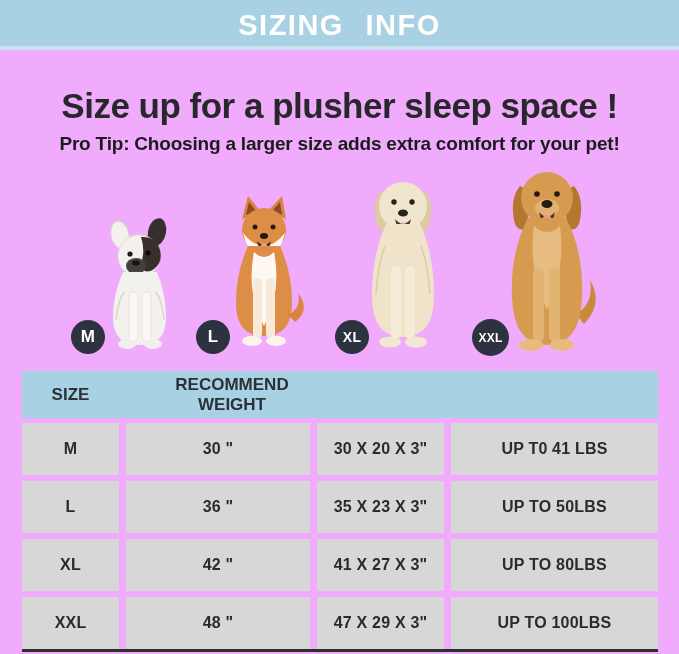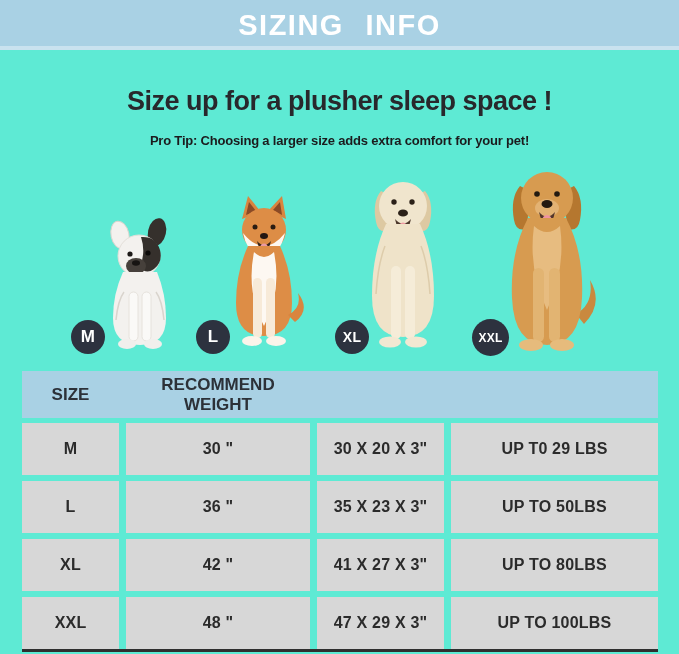--- a/index.html
+++ b/index.html
@@ -4,21 +4,21 @@
 <style>
   * { margin: 0; padding: 0; box-sizing: border-box; }
   html, body { background: #ffffff; }
   body { font-family: "Liberation Sans", sans-serif; }
 
   .page {
     position: relative;
     width: 679px;
     height: 654px;
     margin: 0 auto;
-    background: #5eead4;
+    background: #f0abfc;
     overflow: hidden;
   }
 
   
   .header-bar {
     position: absolute;
     top: 0; left: 0;
     width: 100%;
     height: 50px;
     background: #a9d1e4;
@@ -34,31 +34,31 @@
     letter-spacing: 1.5px;
     word-spacing: 12px;
   }
 
   
   .hero-title {
     position: absolute;
     top: 86px; left: 0;
     width: 100%;
     text-align: center;
-    font-size: 27px;
+    font-size: 35px;
     font-weight: bold;
     color: #28282c;
     letter-spacing: -0.5px;
   }
   .hero-subtitle {
     position: absolute;
     top: 133px; left: 0;
     width: 100%;
     text-align: center;
-    font-size: 13px;
+    font-size: 19px;
     font-weight: bold;
     color: #1b1b1d;
     letter-spacing: -0.2px;
   }
 
   
   .dogs-area {
     position: absolute;
     top: 160px; left: 0;
     width: 100%;
@@ -91,21 +91,21 @@
   
   .size-table {
     position: absolute;
     top: 371px;
     left: 22px;
     width: 636px;
   }
   .thead {
     display: grid;
     grid-template-columns: 97px 184px 127px 1fr;
-    column-gap: 7px;
+    column-gap: 21px;
     height: 47px;
     background: #a9d1e4;
     align-items: center;
   }
   .thead .th {
     text-align: center;
     font-size: 17px;
     font-weight: bold;
     color: #2c3138;
     letter-spacing: 0px;
@@ -241,21 +241,21 @@
   <div class="size-table">
     <div class="thead">
       <div class="th">SIZE</div>
       <div class="th">RECOMMEND WEIGHT</div>
     </div>
     <div class="tbody">
       <div class="trow">
         <div class="td">M</div>
         <div class="td">30 "</div>
         <div class="td">30 X 20 X 3"</div>
-        <div class="td">UP T0 29 LBS</div>
+        <div class="td">UP T0 41 LBS</div>
       </div>
       <div class="trow">
         <div class="td">L</div>
         <div class="td">36 "</div>
         <div class="td">35 X 23 X 3"</div>
         <div class="td">UP TO 50LBS</div>
       </div>
       <div class="trow">
         <div class="td">XL</div>
         <div class="td">42 "</div>

